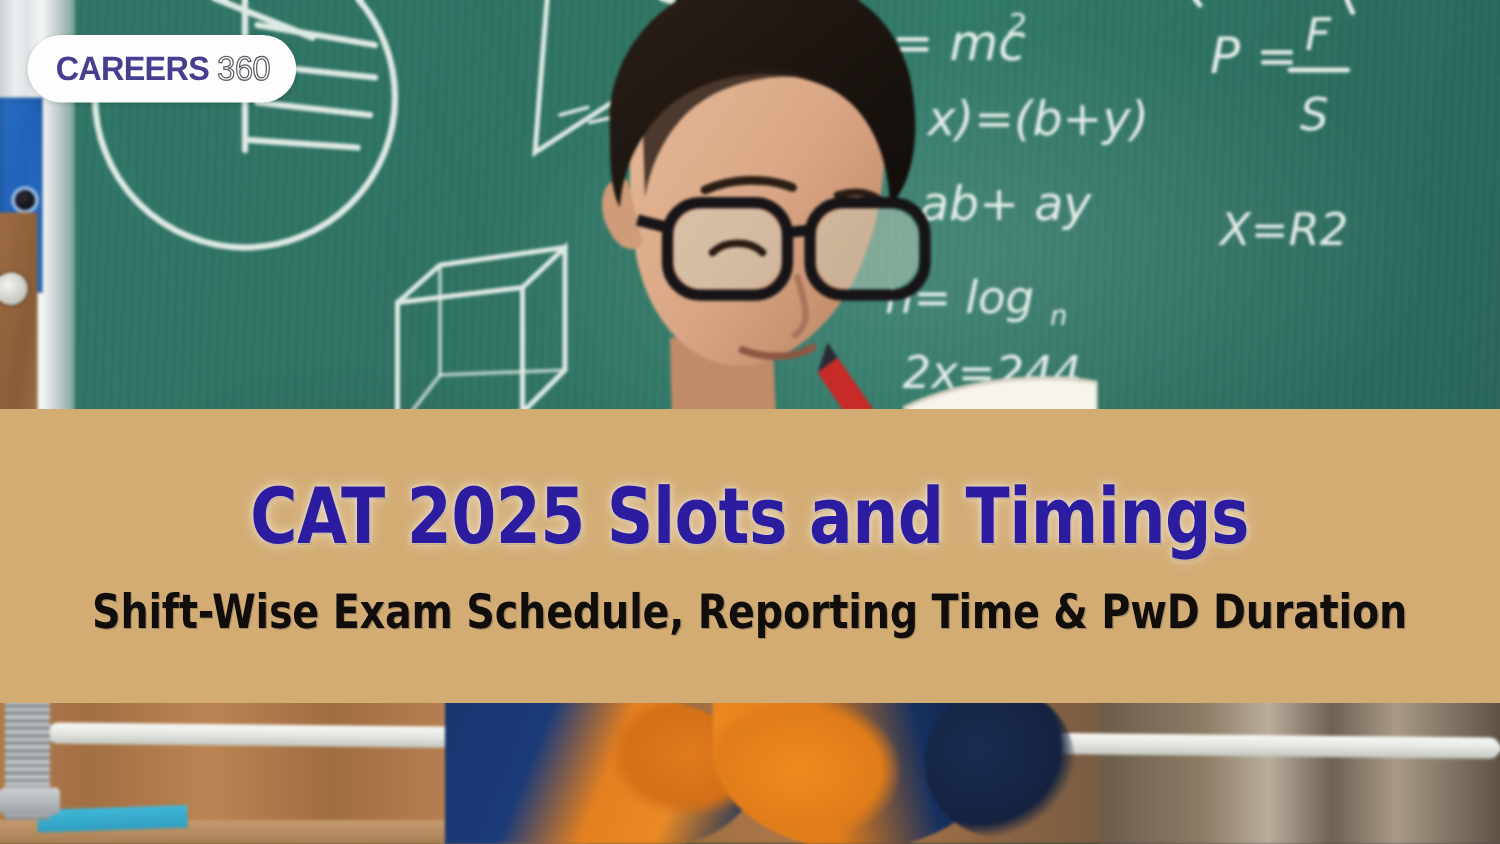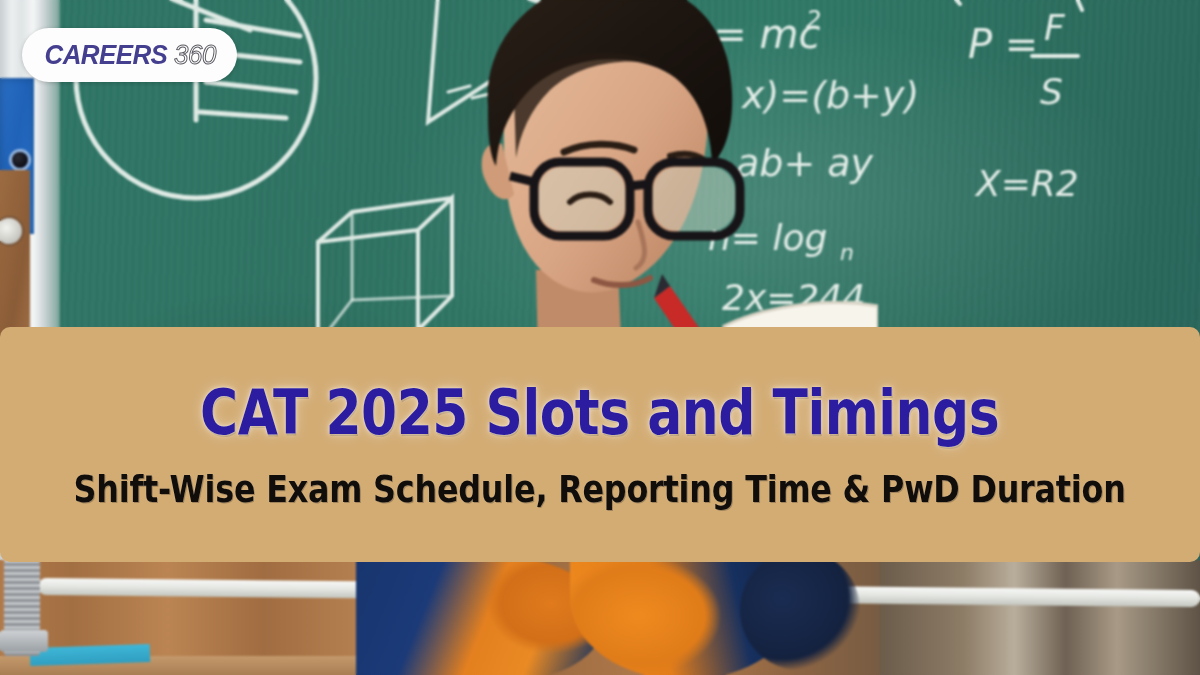--- a/index.html
+++ b/index.html
@@ -112,21 +112,21 @@
     background:linear-gradient(90deg,#6b5c4b 0%,#8d7c66 26%,#b9ae9c 42%,#6f6153 58%,#a89a86 74%,#5e5346 100%);
   }
   .blurlayer{
     position:absolute;inset:0;backdrop-filter:blur(1.2px);
   }
 
   
   .band{
     position:absolute;left:0;top:327px;width:1200px;height:235px;
     background:#d3ac74;
-    display:flex;flex-direction:column;align-items:center;justify-content:center;border-radius:10px;
+    display:flex;flex-direction:column;align-items:center;justify-content:center;
   }
   .band-title{
     font-family:"Liberation Sans Narrow","DejaVu Sans Condensed","Liberation Sans",sans-serif;
     font-weight:700;font-size:62px;line-height:1;
     letter-spacing:-.5px;
     transform:scaleX(.93);
     color:#2b1ca0;
     text-shadow:
       0 0 1px rgba(255,255,255,.85),
       0 0 6px rgba(255,255,255,.55),
@@ -147,21 +147,20 @@
   }
 
   
   .logo{
     position:absolute;left:22px;top:28px;
     height:54px;padding:0 20px;
     border-radius:27px;
     background:#fdfdfd;
     display:flex;align-items:center;gap:3px;
     box-shadow:0 1px 4px rgba(0,0,0,.18);
-    font-style:italic;
   }
   .logo .careers{
     font-family:"Liberation Sans",sans-serif;
     font-weight:700;font-size:27px;letter-spacing:-.6px;
     color:#453f8f;transform:scaleX(.96);
   }
   .logo .threesixty{
     font-family:"Liberation Sans",sans-serif;
     font-weight:400;font-size:27px;letter-spacing:-.4px;
     color:#6d6d74;

